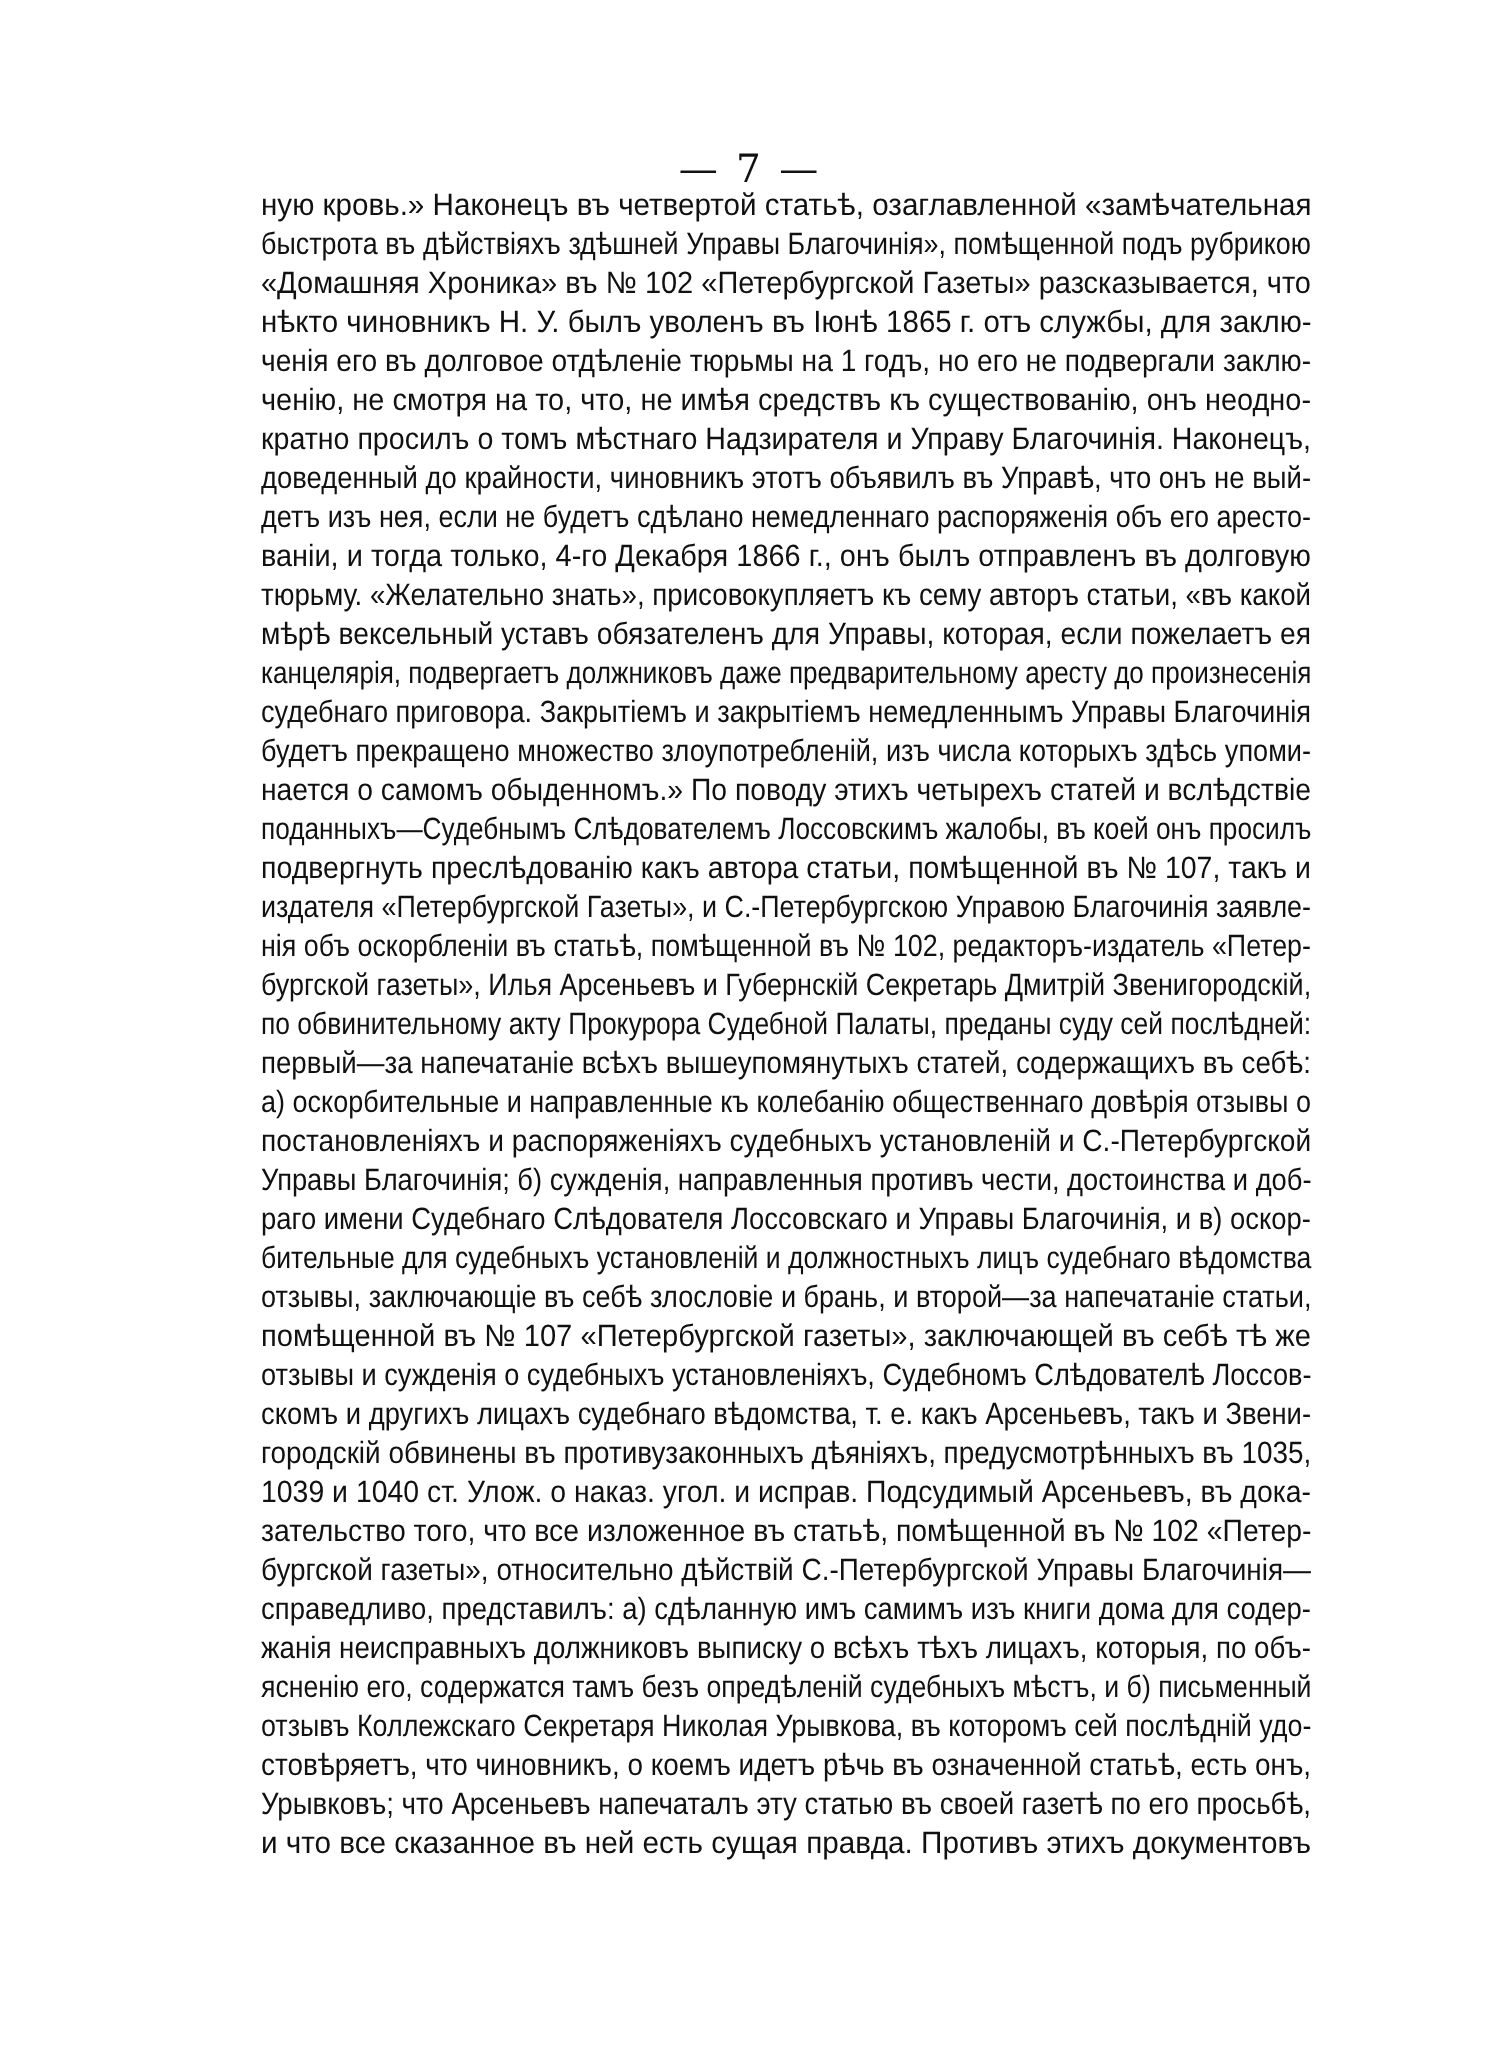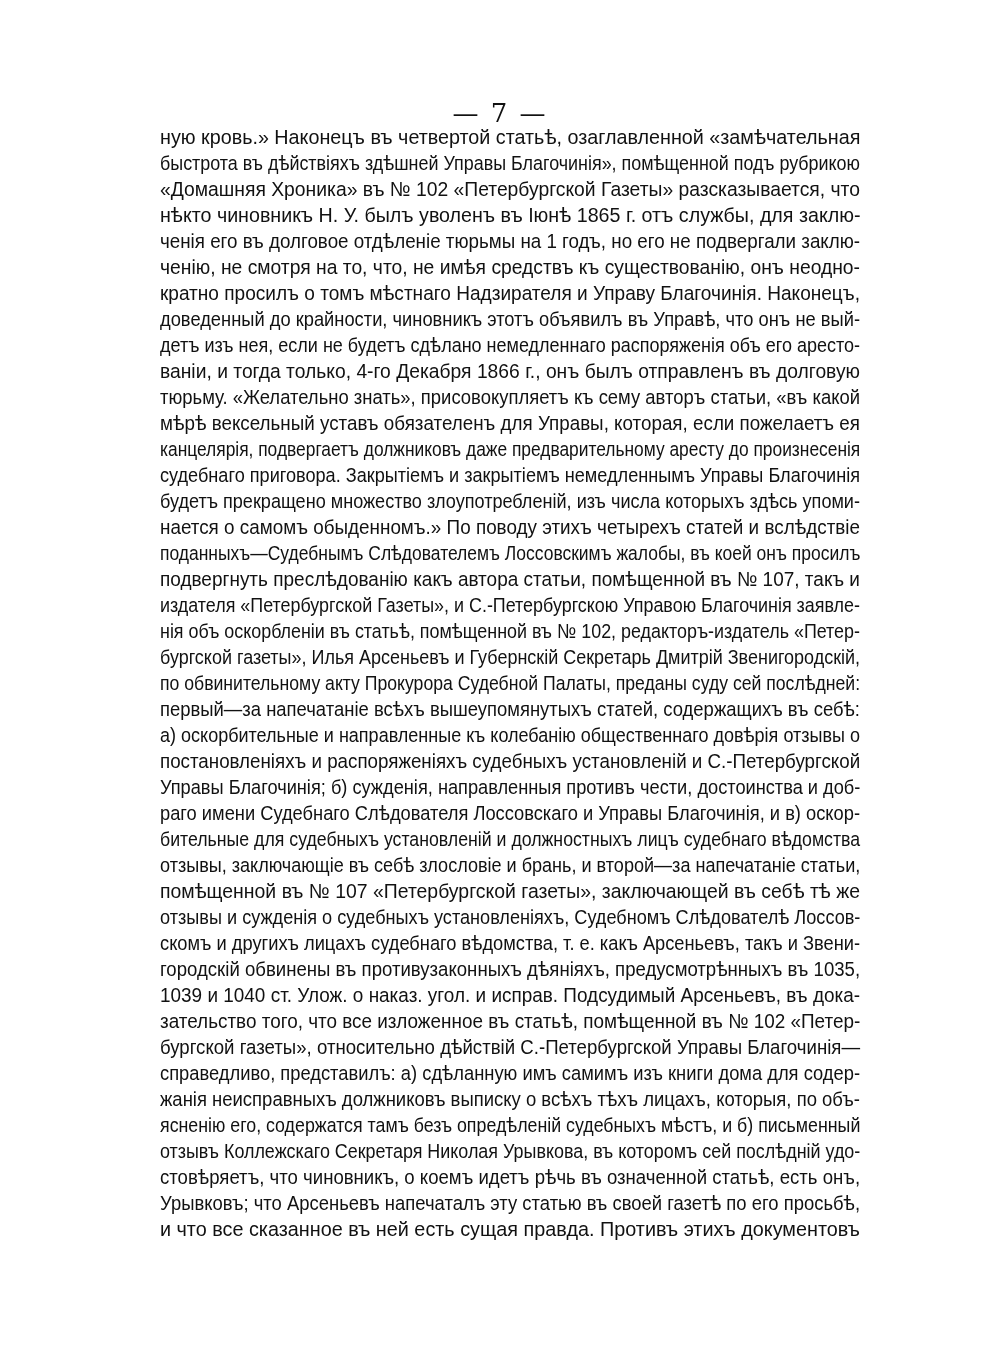--- a/index.html
+++ b/index.html
@@ -22,21 +22,21 @@
       width: 1000px;
       text-align: center;
       font-size: 26px;
       letter-spacing: 2px;
       line-height: 30px;
       font-family: "DejaVu Serif", serif;
     }
     .body-text {
       position: absolute;
       top: 124px;
-      left: 160px;
+      left: 174px;
       width: 700px;
     }
     .line {
       display: block;
       height: 30px;
       line-height: 30px;
       font-size: 20.5px;
       white-space: nowrap;
       text-align: justify;
       text-align-last: justify;

